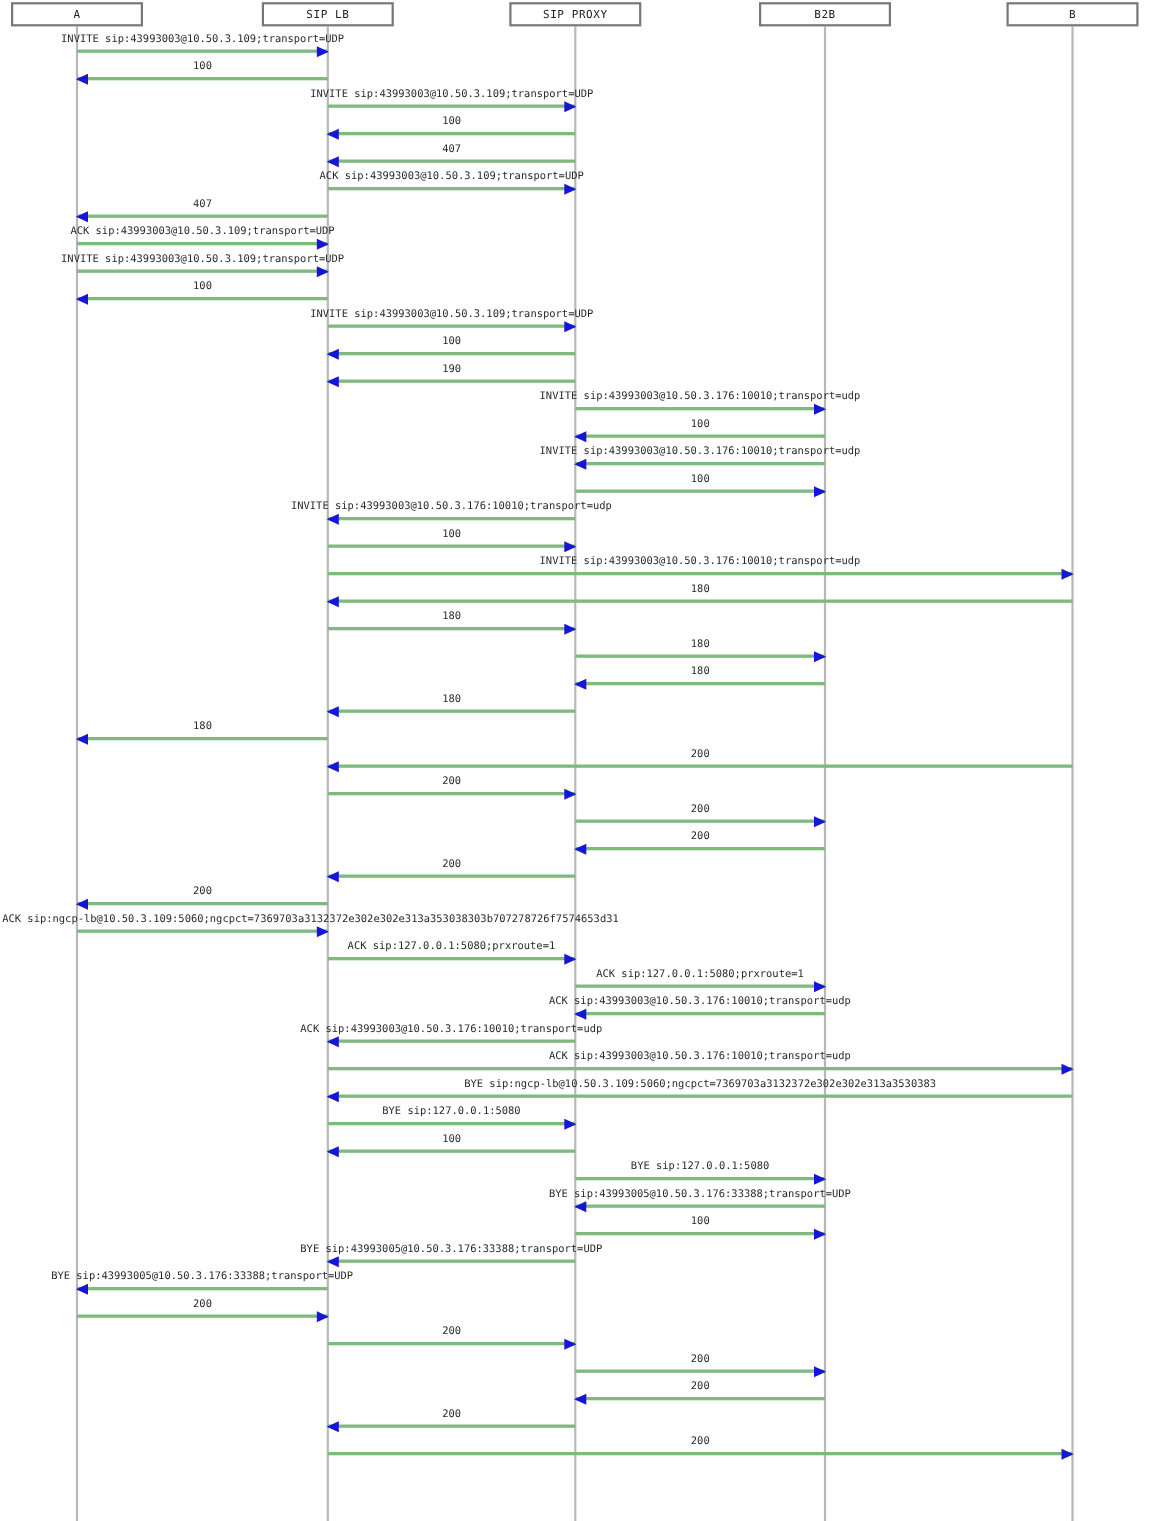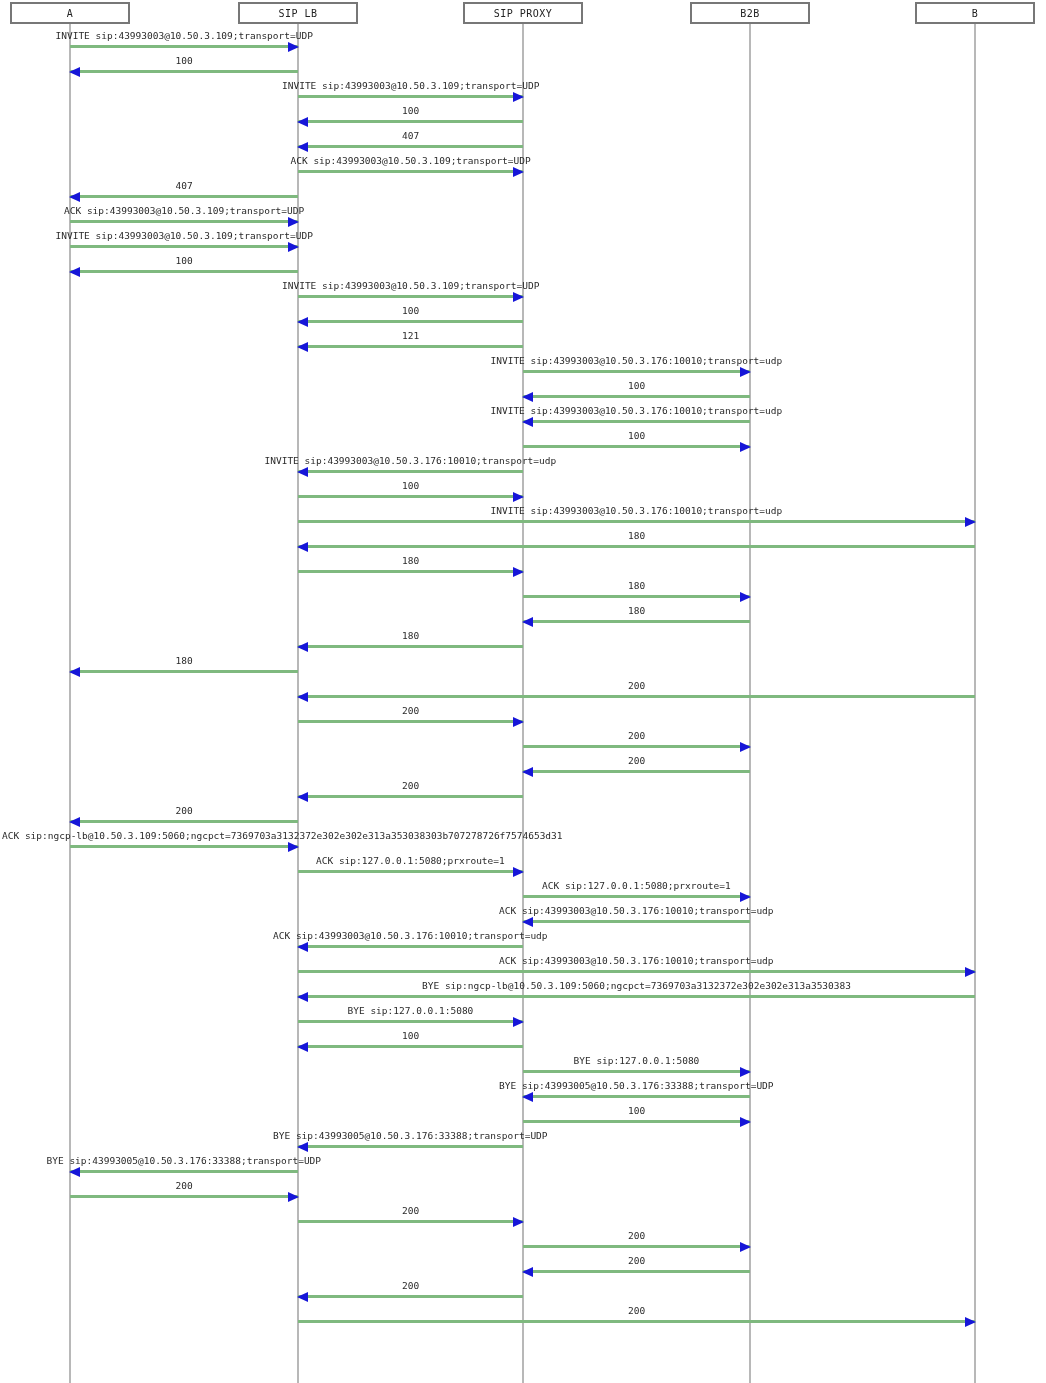--- a/index.html
+++ b/index.html
@@ -164,21 +164,21 @@
         <div class="msg-label" style="color: rgb(42, 42, 42); left: -16px;">INVITE sip:43993003@10.50.3.109;transport=UDP</div>
       </div>
       <div class="msg" style="left: 298px; width: 225px; top: 320px;">
         <div class="msg-line" style="background: rgb(127, 185, 127);"></div>
         <div class="arrowhead left" style="border-right-color: rgb(22, 22, 216);"></div>
         <div class="msg-label" style="color: rgb(42, 42, 42); left: 104px;">100</div>
       </div>
       <div class="msg" style="left: 298px; width: 225px; top: 345px;">
         <div class="msg-line" style="background: rgb(127, 185, 127);"></div>
         <div class="arrowhead left" style="border-right-color: rgb(22, 22, 216);"></div>
-        <div class="msg-label" style="color: rgb(42, 42, 42); left: 104px;">121</div>
+        <div class="msg-label" style="color: rgb(42, 42, 42); left: 104px;">190</div>
       </div>
       <div class="msg" style="left: 523px; width: 227px; top: 370px;">
         <div class="msg-line" style="background: rgb(127, 185, 127);"></div>
         <div class="arrowhead right" style="border-left-color: rgb(22, 22, 216);"></div>
         <div class="msg-label" style="color: rgb(42, 42, 42); left: -32.5px;">INVITE sip:43993003@10.50.3.176:10010;transport=udp</div>
       </div>
       <div class="msg" style="left: 523px; width: 227px; top: 395px;">
         <div class="msg-line" style="background: rgb(127, 185, 127);"></div>
         <div class="arrowhead left" style="border-right-color: rgb(22, 22, 216);"></div>
         <div class="msg-label" style="color: rgb(42, 42, 42); left: 105px;">100</div>

